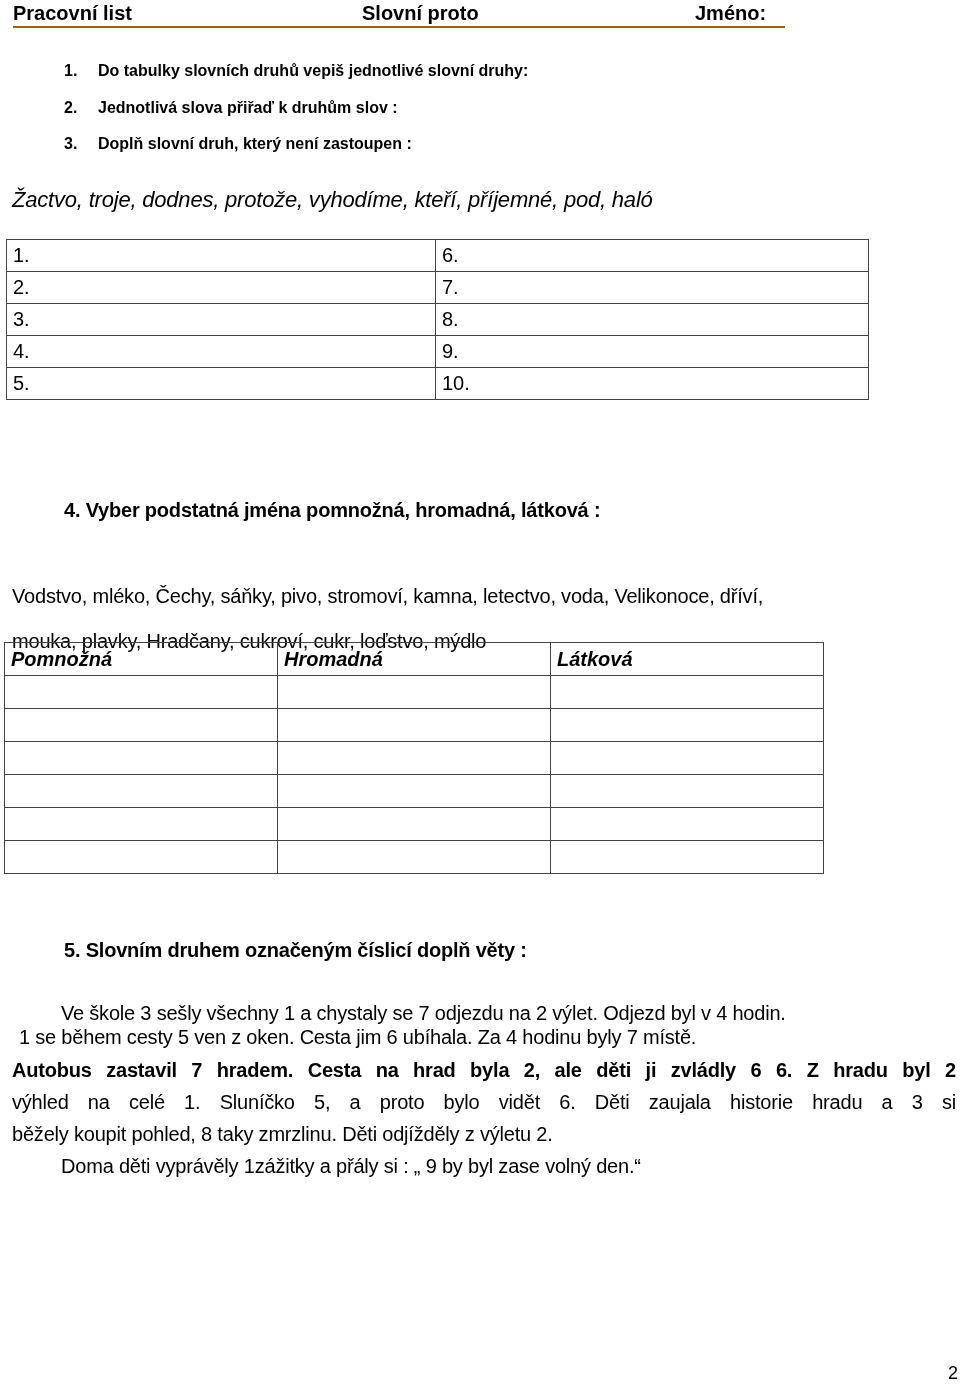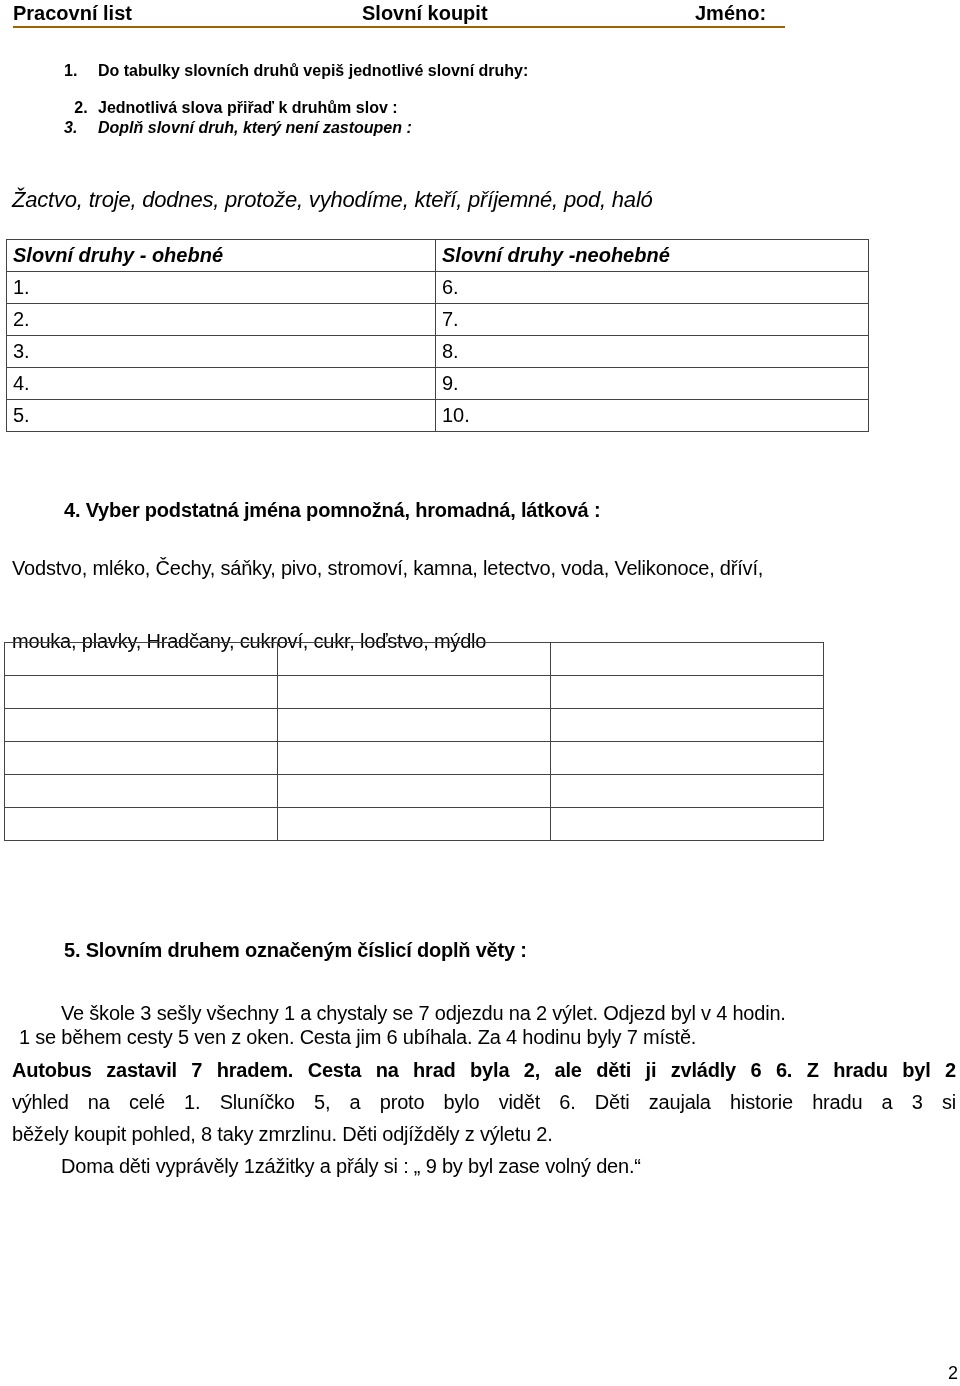--- a/index.html
+++ b/index.html
@@ -33,46 +33,42 @@
   #t1 td { height: 31px; }
   #t2 { left: 4px; top: 642px; width: 819px; }
   #t2 td { height: 32px; }
   .page-num { position: absolute; right: 2px; bottom: 2px; font-size: 18px; }
 </style>
 </head>
 <body>
 
 <div class="header">
   <span style="left:0px;">Pracovní list</span>
-  <span style="left:349px;">Slovní koupit</span>
+  <span style="left:349px;">Slovní proto</span>
   <span style="left:682px;">Jméno:</span>
 </div>
 
 <div class="abs instr" style="left:64px; top:59px;">
   <span class="num">1.</span><span>Do tabulky slovních druhů  vepiš jednotlivé slovní druhy:</span>
 </div>
-<div class="abs instr" style="left:64px; top:96px;text-align:center;">
+<div class="abs instr" style="left:64px; top:96px;">
   <span class="num">2.</span><span>Jednotlivá slova  přiřaď k druhům slov :</span>
 </div>
-<div class="abs instr" style="left:64px; top:116px;font-style:italic;">
+<div class="abs instr" style="left:64px; top:132px;">
   <span class="num">3.</span><span>Doplň slovní druh, který není zastoupen :</span>
 </div>
 
 <div class="abs italic-line" style="left:12px; top:188px;">Žactvo, troje, dodnes, protože, vyhodíme, kteří, příjemné, pod, haló</div>
 
 <table class="grid" id="t1">
   <colgroup>
       <col style="width:429px">
       <col style="width:433px">
     </colgroup>
   <tbody>
-      <tr>
-    <td class="hd">Slovní druhy - ohebné</td>
-    <td class="hd">Slovní druhy -neohebné</td>
-  </tr>
   <tr>
     <td>1.</td>
     <td>6.</td>
   </tr>
   <tr>
     <td>2.</td>
     <td>7.</td>
   </tr>
   <tr>
     <td>3.</td>
@@ -83,30 +79,35 @@
     <td>9.</td>
   </tr>
   <tr>
     <td>5.</td>
     <td>10.</td>
   </tr>
 </tbody>
   </table>
 
 <div class="abs sec-title" style="left:64px; top:498px;">4. Vyber podstatná jména pomnožná, hromadná, látková :</div>
-<div class="abs body-text" style="left:12px; top:556px;text-align:right;">Vodstvo, mléko, Čechy, sáňky, pivo, stromoví, kamna, letectvo, voda, Velikonoce, dříví,</div>
+<div class="abs body-text" style="left:12px; top:584px;text-align:right;">Vodstvo, mléko, Čechy, sáňky, pivo, stromoví, kamna, letectvo, voda, Velikonoce, dříví,</div>
 <div class="abs body-text" style="left:12px; top:592px;margin-top:37px;">mouka, plavky, Hradčany, cukroví, cukr, loďstvo, mýdlo</div>
 
 <table class="grid" id="t2">
   <colgroup>
       <col style="width:273px">
       <col style="width:273px">
       <col style="width:273px">
     </colgroup>
   <tbody>
+      <tr>
+    <td class="hd">Pomnožná</td>
+    <td class="hd">Hromadná</td>
+    <td class="hd">Látková</td>
+  </tr>
   <tr>
     <td></td>
     <td></td>
     <td></td>
   </tr>
   <tr>
     <td></td>
     <td></td>
     <td></td>
   </tr>

